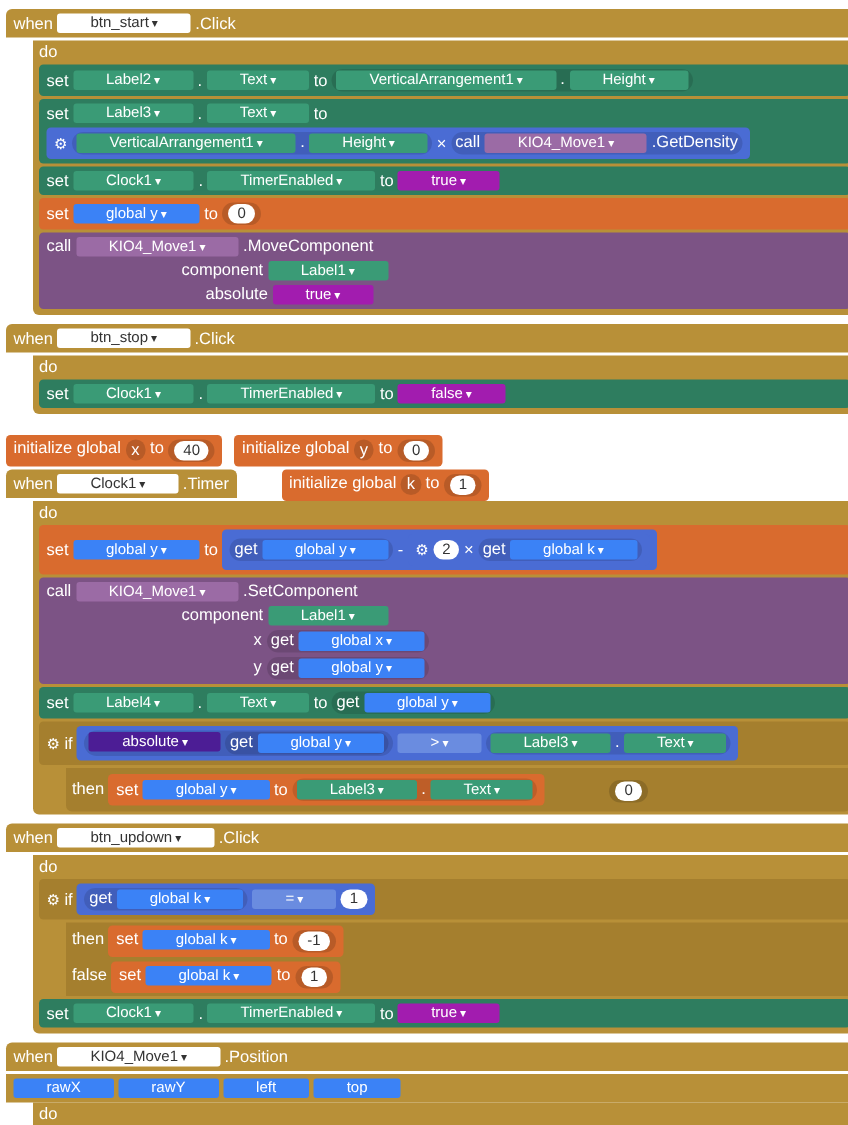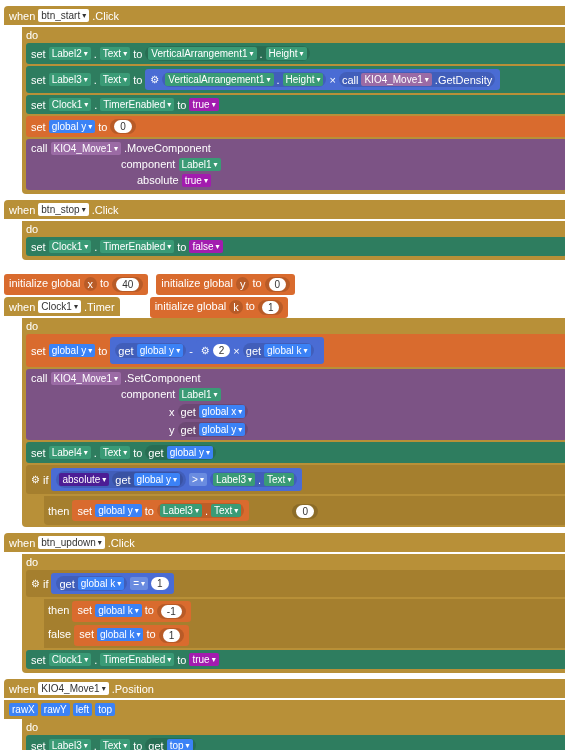--- a/index.html
+++ b/index.html
@@ -4,34 +4,34 @@
 <style>
   body{margin:0;padding:4px;font-family:Arial,sans-serif;font-size:11px;background:#fff;color:#fff;width:565px}
   .blk{border-radius:3px;padding:3px 5px;margin:2px 0;display:flex;align-items:center;flex-wrap:wrap;gap:3px}
   .hdr{border-radius:4px 4px 0 0}
   .stack{margin-left:18px}
   .mustard{background:#b89038}
   .teal{background:#2e7d5f}
   .purple{background:#7c5385}
   .orange{background:#d96b2e}
   .blue{background:#4a6cd4}
-  .drop{background:#fff;color:#333;padding:1px 3px;border-radius:2px;font-size:10px;display:inline-flex;align-items:center;gap:2px}
+  .drop{background:#fff;color:#333;padding:1px 22px;border-radius:2px;font-size:10px;display:inline-flex;align-items:center;gap:2px}
   .drop.green{background:#a21caf;color:#fff}
   .drop.teal2{background:#3a9b76;color:#fff}
   .drop.pur2{background:#9b6ba5;color:#fff}
   .drop.or2{background:#3b82f6;color:#fff}
   .slot{background:rgba(0,0,0,0.15);padding:1px 4px;border-radius:8px;display:inline-flex;align-items:center;gap:2px}
   .num{background:#fff;color:#333;padding:1px 6px;border-radius:8px;font-size:10px}
   .txt{color:#fff;font-size:11px}
   .gap{height:8px}
   .tri{font-size:8px}
   .gear{font-size:10px}
   .inl{display:inline-flex;align-items:flex-start;gap:3px;padding:3px 5px;border-radius:3px;margin-right:8px}
   .grp{margin-bottom:6px}
-  .wrap{background:rgba(0,0,0,0.12);border-radius:10px;padding:1px 3px;display:inline-flex;align-items:center;gap:3px}
+  .wrap{background:rgba(0,0,0,0.12);border-radius:10px;padding:1px 3px;display:inline-flex;align-items:flex-start;gap:3px}
 </style>
 </head>
 <body>
 
 <div class="grp">
 <div class="blk hdr mustard">
   <span class="txt">when</span>
   <span class="drop">
         <span>btn_start</span>
         <span class="tri">▾</span>

